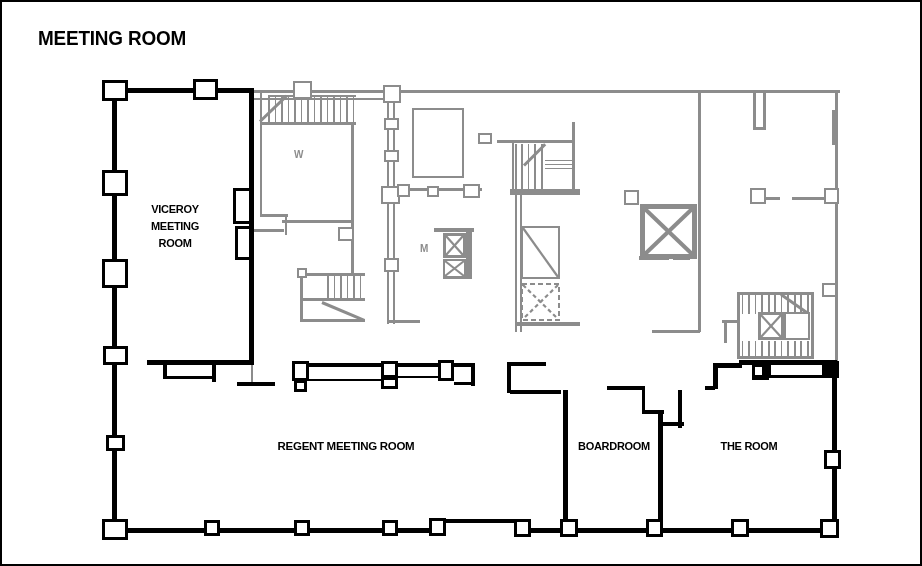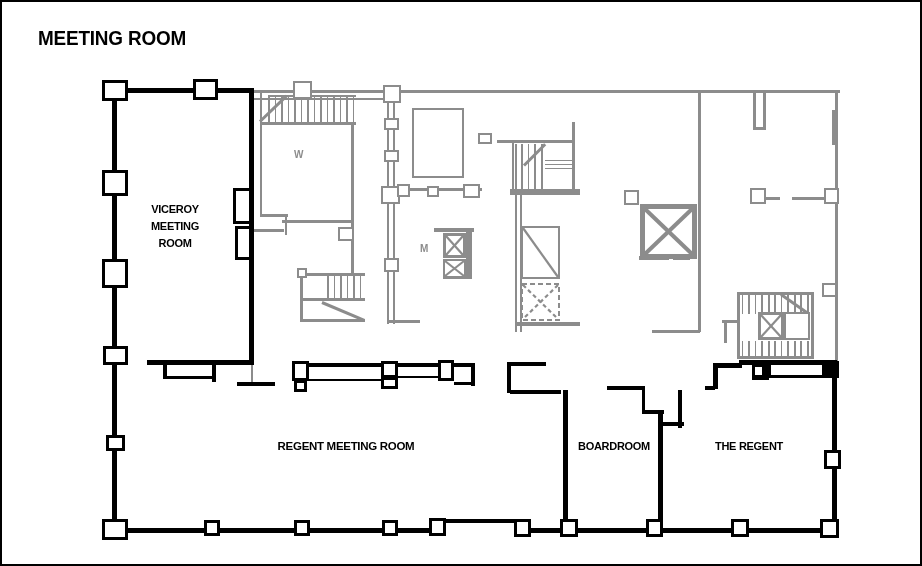--- a/index.html
+++ b/index.html
@@ -45,21 +45,21 @@
 <div class="plan" id="plan">
   <div class="title">MEETING ROOM</div>
 
   <div class="room-label regent">REGENT MEETING ROOM</div>
   <div class="room-label viceroy">
     <div>VICEROY</div>
     <div>MEETING</div>
     <div>ROOM</div>
   </div>
   <div class="room-label boardroom">BOARDROOM</div>
-  <div class="room-label study">THE REGENT</div>
+  <div class="room-label study">THE ROOM</div>
   <div class="marker marker-w">W</div>
   <div class="marker marker-m">M</div>
 <div class="wg" style="left: 252px; top: 88px; width: 586px; height: 3px;"></div>
     <div class="wg" style="left: 252px; top: 96px; width: 140px; height: 2px;"></div>
     <div class="wg" style="left: 258px; top: 91px; width: 2px; height: 31px;"></div>
     <div class="wg" style="left: 266px; top: 93px; width: 88px; height: 2px;"></div>
     <div class="wg" style="left: 258px; top: 120px; width: 96px; height: 3px;"></div>
     <div class="wg" style="left: 258px; top: 123px; width: 2px; height: 91px;"></div>
     <div class="wg" style="left: 258px; top: 212px; width: 28px; height: 3px;"></div>
     <div class="wg" style="left: 283px; top: 215px; width: 2px; height: 18px;"></div>

